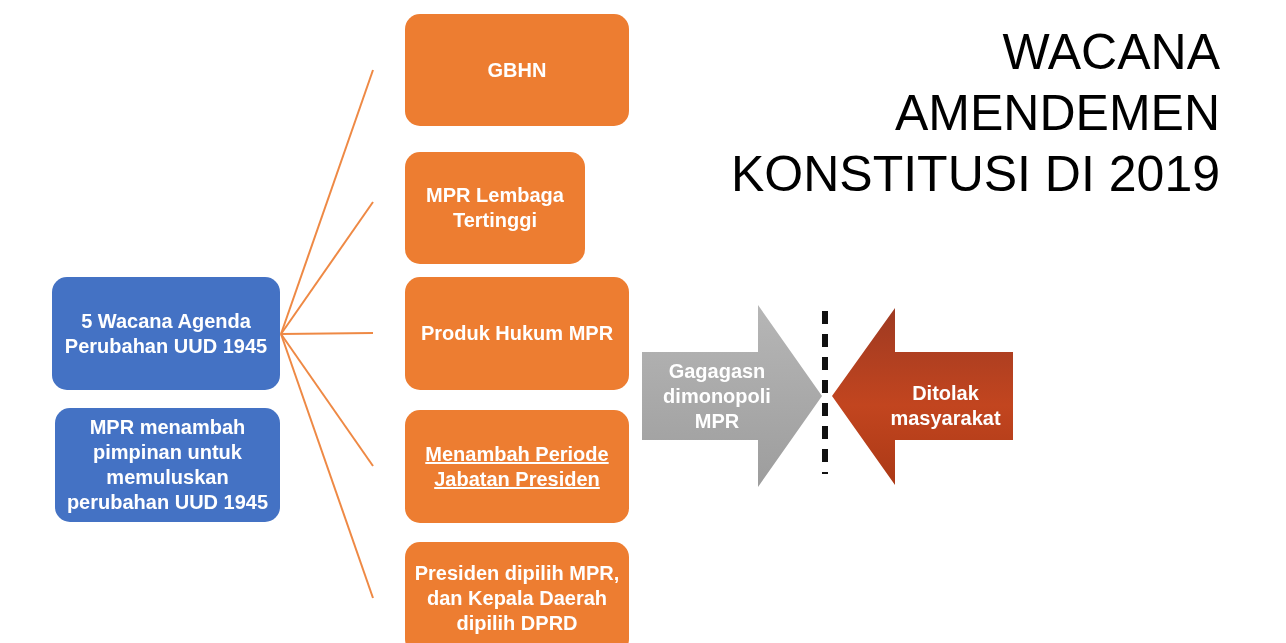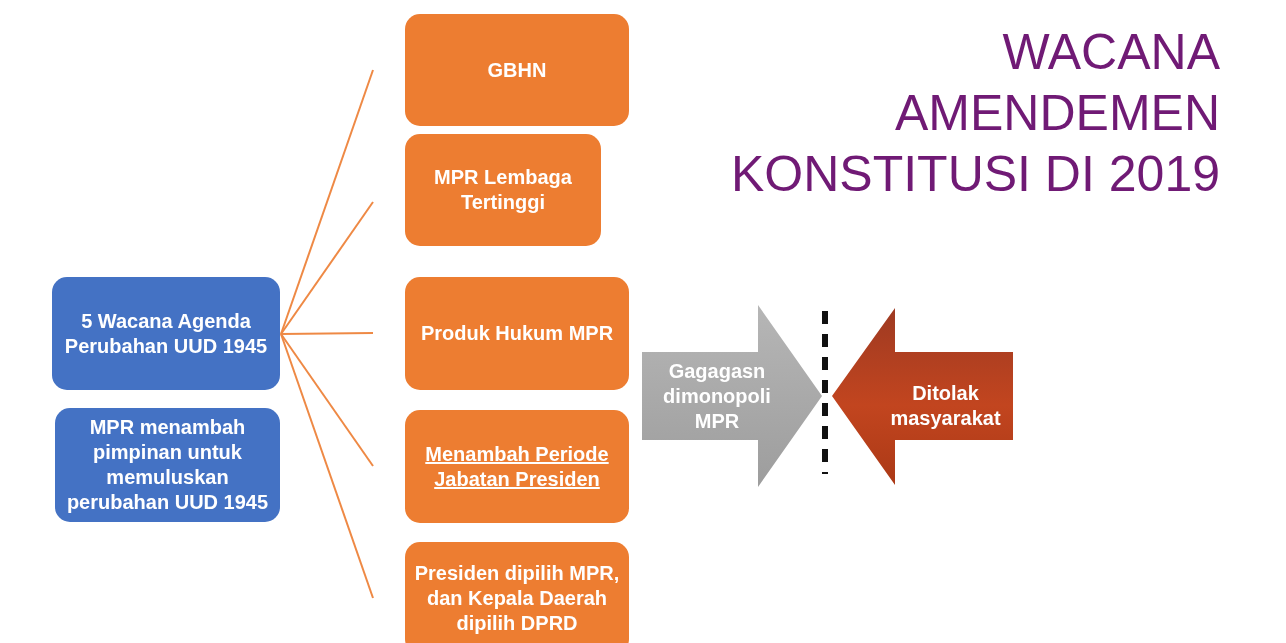--- a/index.html
+++ b/index.html
@@ -5,39 +5,39 @@
   html,body { margin:0; padding:0; background:#ffffff; }
   .canvas {
     position:relative; width:1286px; height:643px; background:#ffffff;
     overflow:hidden; font-family:"Liberation Sans", sans-serif;
   }
   svg.layer { position:absolute; left:0; top:0; width:1286px; height:643px; }
 
   
   .slide-title {
     position:absolute; top:22px; right:66px; width:560px;
-    text-align:right; color:#701a75; font-size:50px; line-height:61px;
+    text-align:right; color:#000000; font-size:50px; line-height:61px;
     font-weight:400; white-space:pre-line; letter-spacing:0px;
   }
 
   
   .box {
     position:absolute; border-radius:15px; display:flex;
     align-items:center; justify-content:center; text-align:center;
     color:#ffffff; font-weight:700; font-size:20px; line-height:25px;
     box-sizing:border-box;
   }
   .box-blue   { background:#4472C4; padding:6px 6px; }
   .box-orange { background:#ED7D31; padding:6px 6px;margin-left:32px; }
 
   .blue-1 { left:52px;  top:277px; width:228px; height:113px; }
   .blue-2 { left:55px;  top:408px; width:225px; height:114px; }
 
   .orange-1 { left:373px; top:14px;  width:224px; height:112px; }
-  .orange-2 { left:373px; top:134px; width:196px; height:112px; }
+  .orange-2 { left:373px; top:152px; width:180px; height:112px; }
   .orange-3 { left:373px; top:277px; width:224px; height:113px; }
   .orange-4 { left:373px; top:410px; width:224px; height:113px;text-decoration:underline; }
   .orange-5 { left:373px; top:542px; width:224px; height:112px; }
 
   
   .arrow-label {
     position:absolute; display:flex; align-items:center; justify-content:center;
     text-align:center; color:#ffffff; font-weight:700; font-size:20px;
     line-height:25px;
   }

